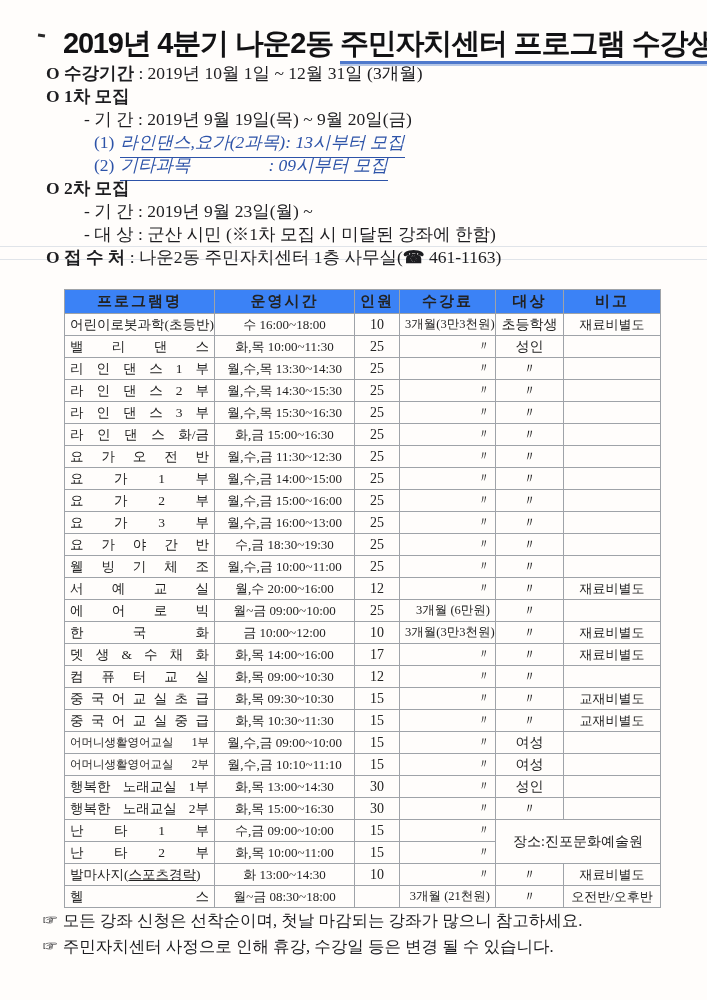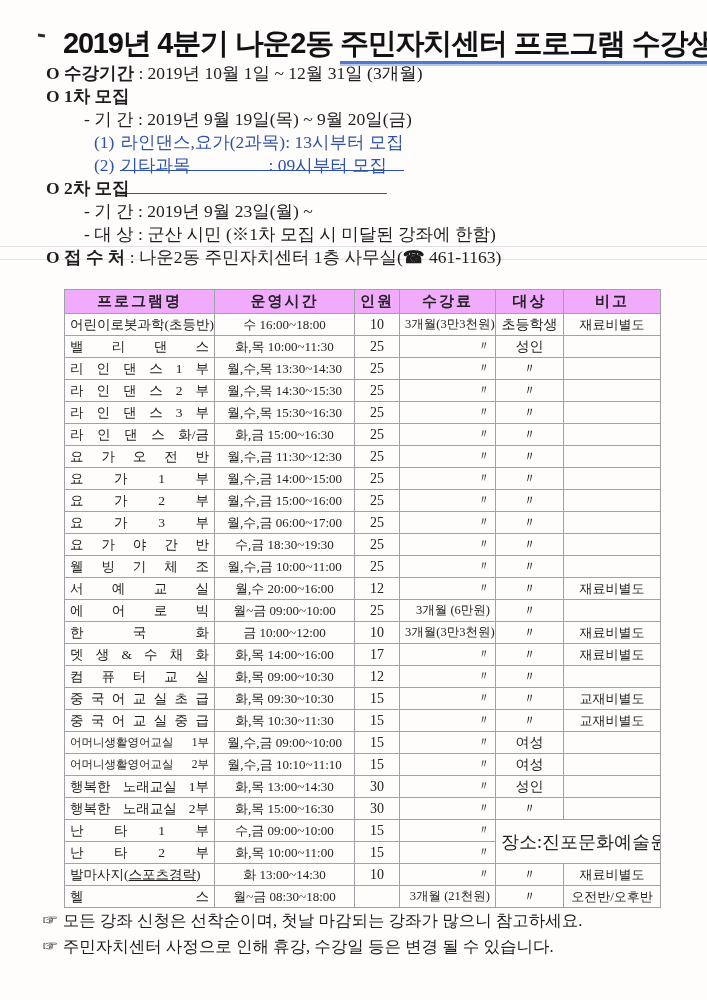--- a/index.html
+++ b/index.html
@@ -13,35 +13,35 @@
                   padding-bottom:2px;}
   
   .notice{position:absolute;left:46px;top:62px;width:645px;font-size:17.5px;line-height:23px;}
   .nl{white-space:nowrap;height:23px;}
   .lvl1{padding-left:38px;}
   .lvl2{padding-left:48px;}
   .b{font-weight:bold;}
   .u{text-decoration:underline;}
   .blue{color:#2d53a8;}
   .bi-num{margin-right:6px;}
-  .blue-wrap{display:inline-block;border-bottom:1px solid #2d53a8;padding-bottom:16px;}
+  .blue-wrap{display:inline-block;border-bottom:1px solid #2d53a8;padding-bottom:3px;font-style:italic;}
   .bi-label{display:inline-block;min-width:148px;}
   
   table.prog{position:absolute;left:64px;top:289px;width:596px;border-collapse:collapse;
              table-layout:fixed;font-size:14px;color:#222;}
   .prog th,.prog td{border:1px solid #9fa3a8;height:21px;padding:0 5px;overflow:hidden;}
-  .prog thead th{background:#f0abfc;font-weight:bold;font-size:15px;height:23px;
+  .prog thead th{background:#3b82f6;font-weight:bold;font-size:15px;height:23px;
                  letter-spacing:2px;text-align:center;}
   .c-name{text-align:justify;text-align-last:justify;white-space:nowrap;font-size:13.5px;}
   .c-name.small{font-size:11.5px;}
   .c-time{text-align:center;white-space:nowrap;font-size:13px;padding:0 2px;}
   .c-num,.c-target,.c-note,.c-place{text-align:center;white-space:nowrap;}
   .c-fee{text-align:right;white-space:nowrap;font-size:12.5px;padding:0 2px;}
   .c-note{font-size:13px;padding:0 2px;}
-  .c-place{font-size:18px;}
+  .c-place{font-size:14px;}
   
   .footer{position:absolute;left:42px;top:908px;font-size:16.5px;line-height:25.5px;}
   .footer .nl{height:25.5px;}
   
   .scanline{position:absolute;left:0;width:707px;height:1px;background:#e0e4e9;}
   .speck{position:absolute;left:38px;top:34px;width:7px;height:3px;background:#2a2a2a;
          transform:rotate(8deg);}
 </style>
 </head>
 <body>
@@ -153,21 +153,21 @@
         <tr>
           <td class="c-name">요 가 2 부</td>
           <td class="c-time">월,수,금 15:00~16:00</td>
           <td class="c-num">25</td>
           <td class="c-fee">〃</td>
           <td class="c-target">〃</td>
           <td class="c-note"></td>
         </tr>
         <tr>
           <td class="c-name">요 가 3 부</td>
-          <td class="c-time">월,수,금 06:00~17:00</td>
+          <td class="c-time">월,수,금 16:00~13:00</td>
           <td class="c-num">25</td>
           <td class="c-fee">〃</td>
           <td class="c-target">〃</td>
           <td class="c-note"></td>
         </tr>
         <tr>
           <td class="c-name">요 가 야 간 반</td>
           <td class="c-time">수,금 18:30~19:30</td>
           <td class="c-num">25</td>
           <td class="c-fee">〃</td>

